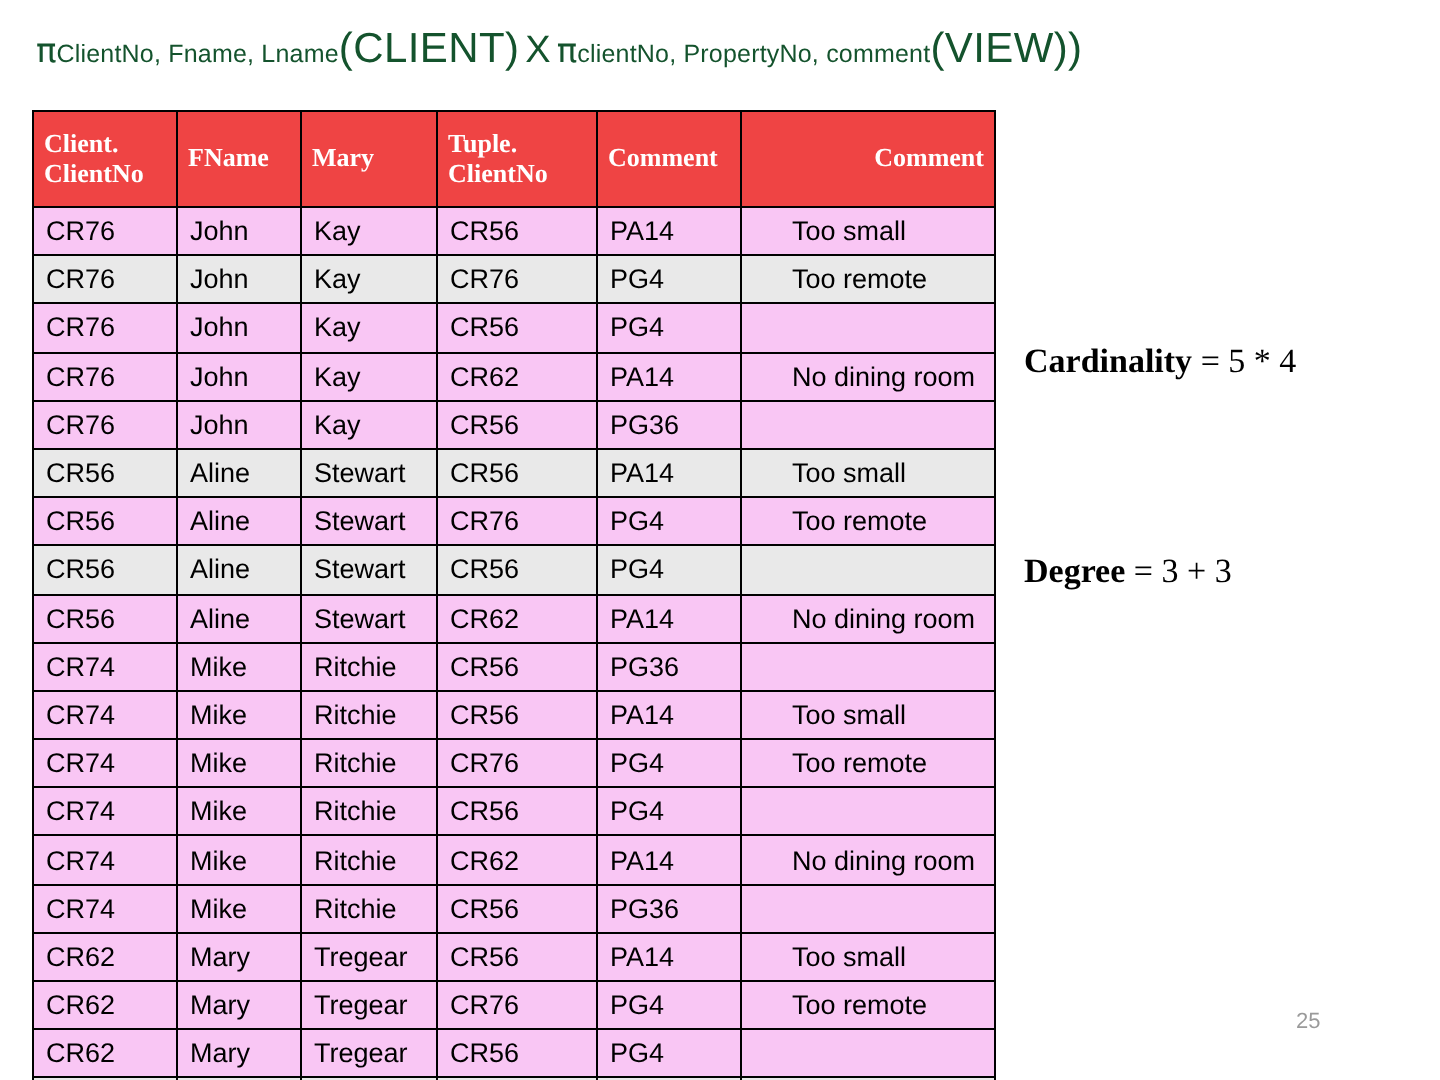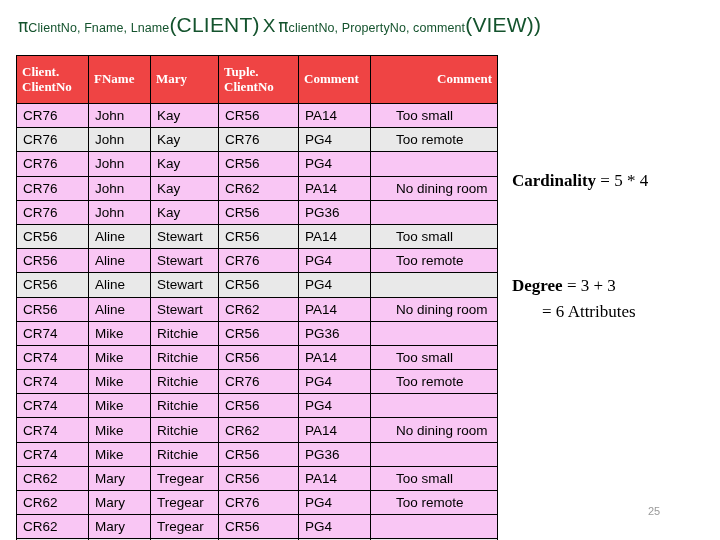--- a/index.html
+++ b/index.html
@@ -315,16 +315,15 @@
 </table>
 
 <div class="note" id="note-cardinality">
   <b>Cardinality</b>
   <span>= 5 * 4</span>
 </div>
 
 <div class="note" id="note-degree">
   <b>Degree</b>
   <span>= 3 + 3</span>
-  <span class="ln2">= 6 Attributes</span>
 </div>
 
 <div id="page-number">25</div>
 
 </body></html>

